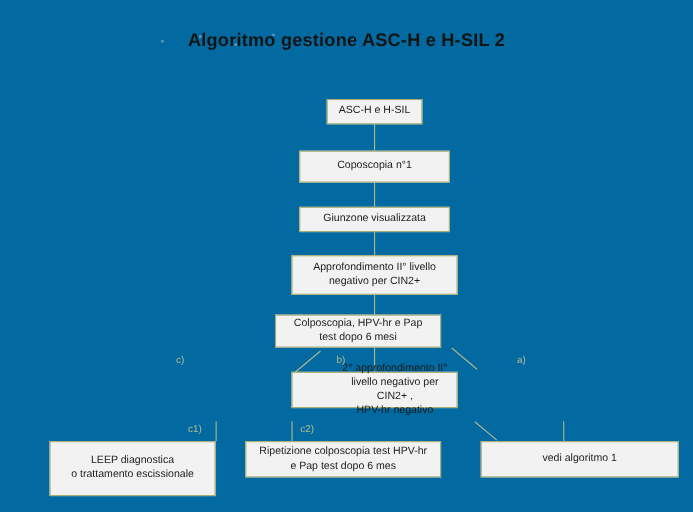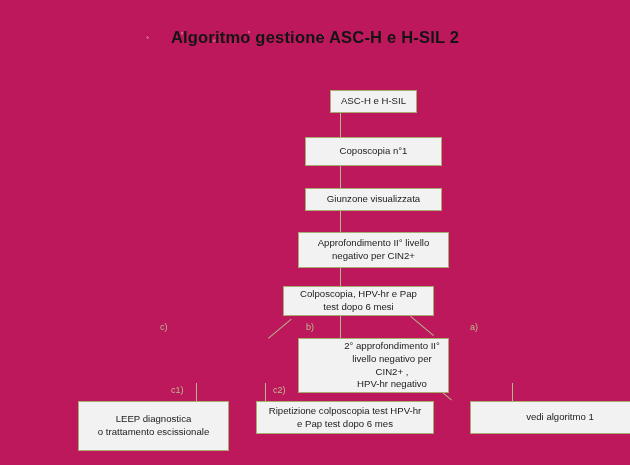--- a/index.html
+++ b/index.html
@@ -10,21 +10,21 @@
     width: 630px;
     height: 465px;
     background: #eff0f1;
     font-family: "Liberation Sans", sans-serif;
     overflow: hidden;
   }
   #canvas {
     position: relative;
     width: 630px;
     height: 465px;
-    background: #be185d;
+    background: #0369a1;
     text-decoration: underline;
   }
   #title {
     position: absolute;
     left: 0;
     top: 28px;
     width: 630px;
     text-align: center;
     font-size: 16.5px;
     font-weight: bold;
@@ -38,21 +38,20 @@
     background: #f1f2f1;
     color: #1b1b1b;
     font-size: 9.6px;
     line-height: 1.33;
     text-align: center;
     display: flex;
     align-items: center;
     justify-content: center;
     padding: 2px 4px;
     white-space: pre-line;
-    margin-left: 33px;
   }
   .conn {
     position: absolute;
     background: #b3b78a;
   }
   .conn.v { width: 1px; }
   .conn.diag {
     background: transparent;
     border-top: 1px solid #b3b78a;
     transform-origin: 0 0;
@@ -110,21 +109,21 @@
 
   <div class="node" style="left:272px; top:188px; width:137px; height:23px;">Giunzone visualizzata</div>
 
   <div class="node" style="left:265px; top:232px; width:151px; height:36px;">Approfondimento II° livello
 negativo per CIN2+</div>
 
   <div class="node" style="left:250px; top:286px; width:151px; height:30px;">Colposcopia, HPV-hr e Pap
 test dopo 6 mesi</div>
 
 
-  <div class="node" style="left:265px; top:338px; width:151px; height:55px;padding-left:41px;">2° approfondimento II°
+  <div class="node" style="left:265px; top:338px; width:151px; height:33px;padding-left:41px;">2° approfondimento II°
 livello negativo per CIN2+ ,
 HPV-hr negativo</div>
 
 
   <div class="node" style="left:45px; top:401px; width:151px; height:50px;">LEEP diagnostica
 o trattamento escissionale</div>
 
   <div class="node" style="left:223px; top:401px; width:178px; height:33px;">Ripetizione colposcopia test HPV-hr
 e Pap test dopo 6 mes</div>
 

